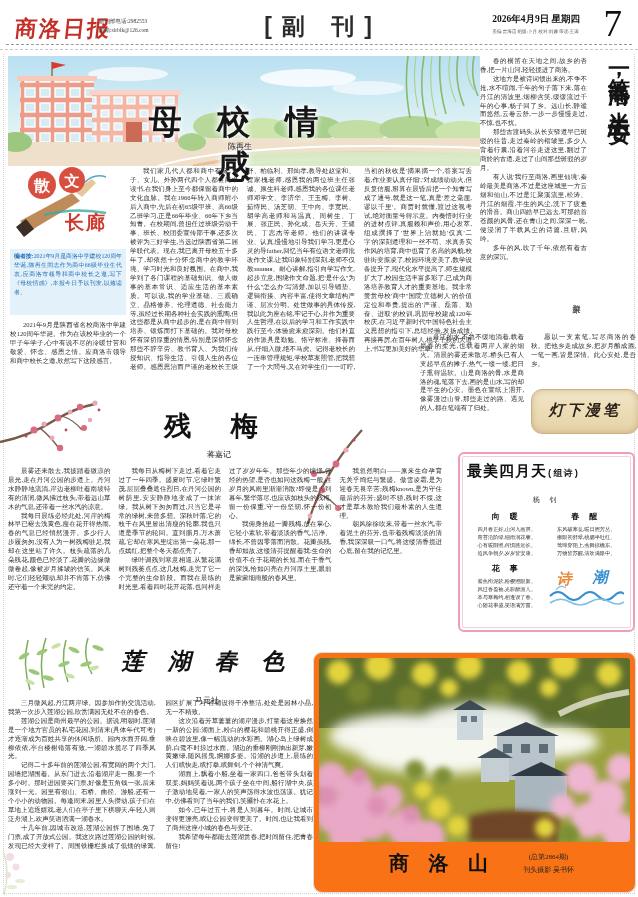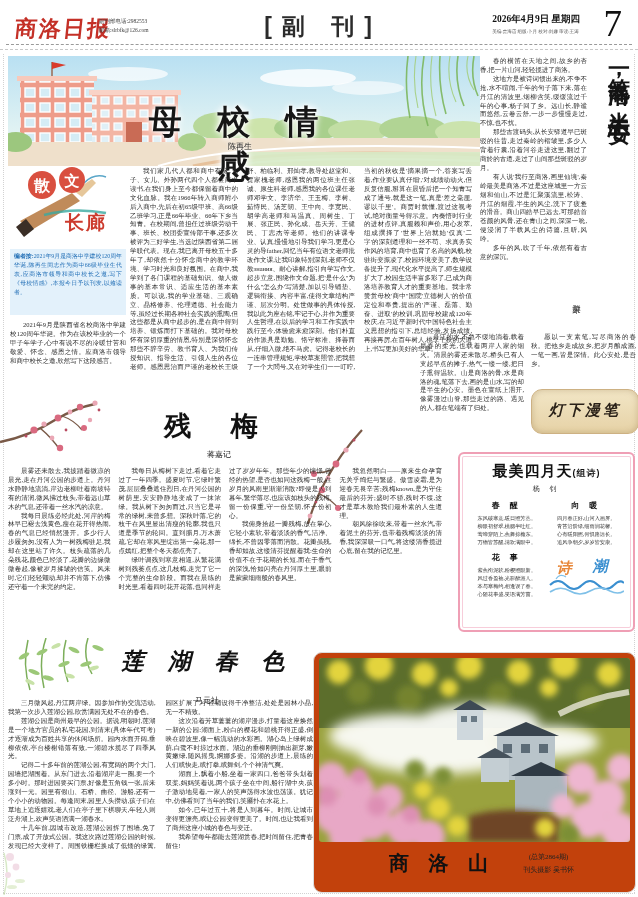--- a/index.html
+++ b/index.html
@@ -53,39 +53,39 @@
   .plum-left{left:0;top:390px;width:105px;height:74px;}
   .plum-right{left:284px;top:428px;width:82px;height:100px;}
   .cm-title{left:128px;top:408px;width:182px;text-align:center;font-size:27px;letter-spacing:16px;
             font-weight:bold;color:#111;font-family:"Liberation Sans",sans-serif;}
   .cm-author{left:128px;top:449px;width:182px;text-align:center;font-size:8px;color:#222;}
   .cm-cols{left:8px;top:467px;width:434px;height:187px;column-count:4;column-gap:8px;}
   
   .poem-box{left:458px;top:452px;width:177px;height:180px;border:2px solid #ef9fb5;border-radius:6px;
             box-shadow:inset 0 0 0 2px #fff,inset 0 0 0 3px #f7cdda;background:#fff;box-sizing:border-box;
             padding:8px 7px 4px;}
-  .pb-title{text-align:center;font-size:15px;font-weight:bold;color:#111;
-            font-family:Liberation Sans, sans-serif;letter-spacing:1px;}
+  .pb-title{text-align:left;font-size:15px;font-weight:bold;color:#111;
+            font-family:Liberation Mono, monospace;letter-spacing:1px;}
   .pb-suffix{font-size:9px;font-weight:bold;}
-  .pb-author{text-align:center;font-size:7px;color:#333;margin-top:3px;letter-spacing:4px;}
+  .pb-author{text-align:center;font-size:7px;color:#333;margin-top:14px;letter-spacing:4px;}
   .pb-grid{display:flex;margin-top:6px;}
   .poem{flex:1;text-align:center;}
   .poem-name{font-size:8px;font-weight:bold;letter-spacing:4px;color:#111;
              font-family:"Liberation Sans",sans-serif;margin-bottom:3px;}
   .pline{font-size:5.2px;line-height:8px;color:#333;text-indent:0;}
   .stamp-wrap{flex:1;display:flex;align-items:center;justify-content:center;}
   
   .willow2{left:8px;top:638px;width:115px;height:64px;}
   .lh-title{left:112px;top:646px;width:190px;text-align:center;font-size:23px;letter-spacing:9px;
             font-weight:bold;color:#121212;font-family:"Liberation Serif",serif;font-style:italic;}
   .lh-author{left:112px;top:679px;width:190px;text-align:center;font-size:8px;color:#222;margin-top:16px;}
   .lh-cols{left:8px;top:699px;width:305px;height:193px;column-count:2;column-gap:10px;}
   
   .photo-box{left:313px;top:652px;width:323px;height:241px;border:1px solid #ddd;border-radius:9px;
-             background:#c2410c;box-sizing:border-box;padding:5px 5px 0;}
+             background:#f97316;box-sizing:border-box;padding:5px 5px 0;}
   .photo-svg{width:311px;height:184px;display:block;border-radius:3px;}
   .caption-row{display:flex;align-items:center;margin-top:8px;}
   .photo-caption{margin-left:70px;font-size:20px;font-weight:bold;letter-spacing:7px;color:#111;
                  font-family:"Liberation Sans",sans-serif;}
   .photo-meta{margin-left:28px;text-align:center;}
   .issue-note{font-size:7px;color:#222;}
   .credit{font-size:7px;color:#222;margin-top:3px;}
   .corner-decor{left:0;top:843px;width:42px;height:52px;opacity:.55;}
 </style>
 </head>
@@ -271,35 +271,35 @@
       <div class="para">朝风徐徐吹来,带着一丝水汽,带着泥土的芬芳,也带着残梅淡淡的清香,我深深吸一口气,将这缕清香揽进心底,留在我的记忆里。</div>
     </div>
 
   <div class="abs poem-box">
     <div class="pb-title">
       <span>最美四月天</span><span class="pb-suffix">(组诗)</span>
     </div>
     <div class="pb-author">杨 钊</div>
     <div class="pb-grid">
       <div class="poem">
+        <div class="poem-name">向 暖</div>
+        <div>
+            <div class="pline">四月春正好,山河入画屏。</div>
+            <div class="pline">青苔沿阶绿,细雨润花馨。</div>
+            <div class="pline">心有暖阳照,何惧路远长。</div>
+            <div class="pline">追风争朝夕,岁岁皆安康。</div>
+          </div>
+      </div>
+      <div class="poem">
         <div class="poem-name">春 醒</div>
         <div>
             <div class="pline">东风破寒意,暖日照芳丛。</div>
             <div class="pline">柳眼初舒翠,桃腮半吐红。</div>
             <div class="pline">莺啼穿陌上,燕舞掠檐东。</div>
             <div class="pline">万物皆苏醒,清欢满眼中。</div>
-          </div>
-      </div>
-      <div class="poem">
-        <div class="poem-name">向 暖</div>
-        <div>
-            <div class="pline">四月春正好,山河入画屏。</div>
-            <div class="pline">青苔沿阶绿,细雨润花馨。</div>
-            <div class="pline">心有暖阳照,何惧路远长。</div>
-            <div class="pline">追风争朝夕,岁岁皆安康。</div>
           </div>
       </div>
     </div>
     <div class="pb-grid">
       <div class="poem">
         <div class="poem-name">花 事</div>
         <div>
             <div class="pline">紫燕衔泥软,粉樱照眼新。</div>
             <div class="pline">风过香盈袖,光影醉游人。</div>
             <div class="pline">本与寒梅约,相逢误了春。</div>

